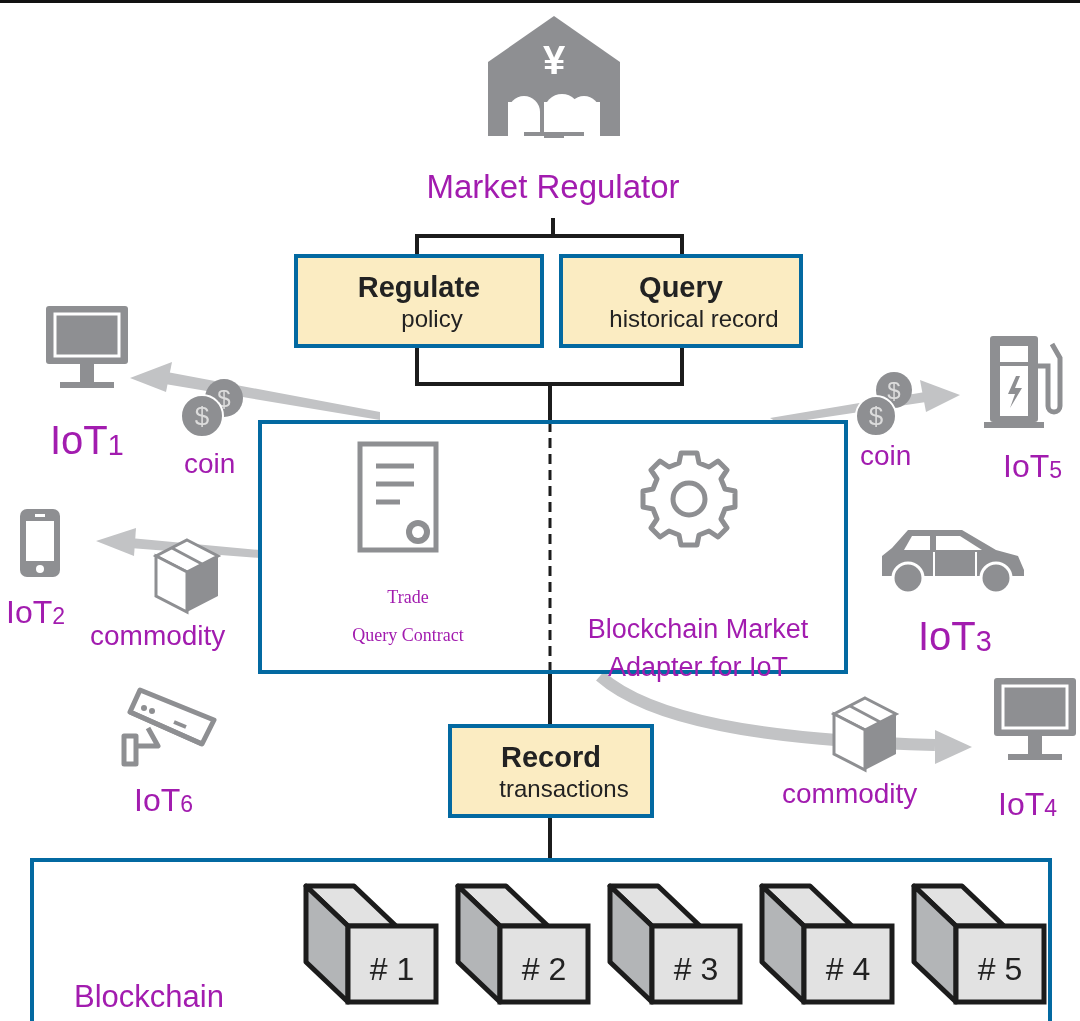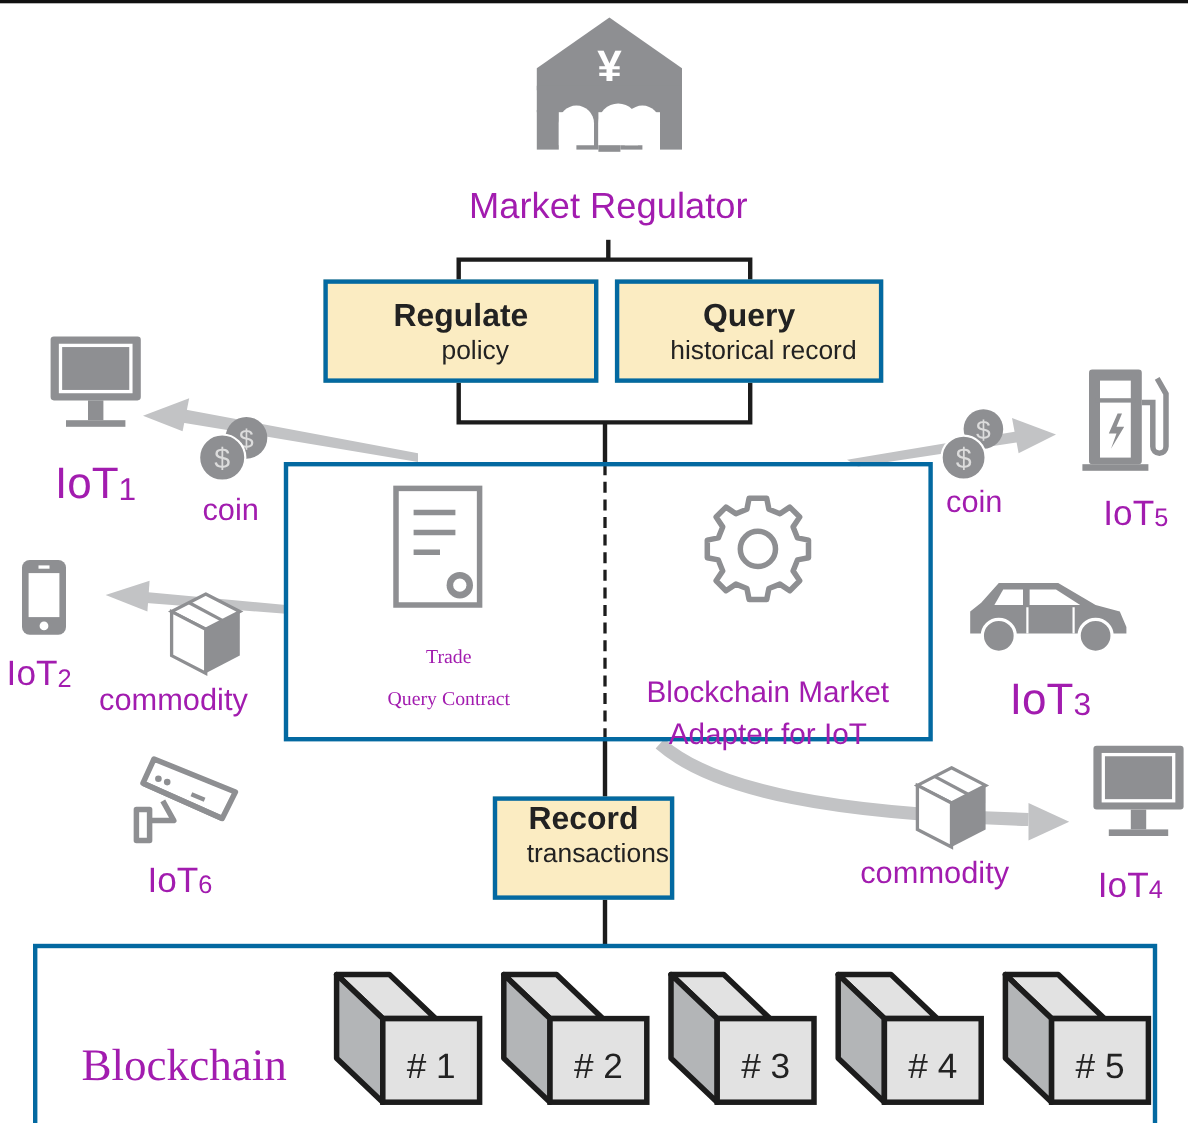--- a/index.html
+++ b/index.html
@@ -98,21 +98,21 @@
       <path d="M-8,-46 L8,-46 L10,-36 L20,-32 L29,-38 L38,-29 L32,-20 L36,-10 L46,-8 L46,8 L36,10 L32,20 L38,29 L29,38 L20,32 L10,36 L8,46 L-8,46 L-10,36 L-20,32 L-29,38 L-38,29 L-32,20 L-36,10 L-46,8 L-46,-8 L-36,-10 L-32,-20 L-38,-29 L-29,-38 L-20,-32 L-10,-36 Z"></path>
       <circle cx="0" cy="0" r="16"></circle>
     </g>
   </svg>
 
   <div class="lbl center" style="left:698px;top:578px;font-size:27px;line-height:38px;margin-top:32px;">
     <div>Blockchain Market</div>
     <div>Adapter for IoT</div>
   </div>
 
-  <div class="box yellow" style="left:448px;top:724px;width:165px;height:94px;">
+  <div class="box yellow" style="left:448px;top:724px;width:206px;height:94px;padding-top:12px;">
     <span class="box-title">Record</span>
     <span class="box-sub">transactions</span>
   </div>
 
   <svg width="90" height="90" viewBox="0 0 90 90" style="position:absolute;left:42px;top:302px;">
     <rect x="4" y="4" width="82" height="58" rx="3" fill="#8e8f92"></rect>
     <rect x="13" y="12" width="64" height="42" fill="#8e8f92" stroke="#ffffff" stroke-width="3"></rect>
     <rect x="38" y="62" width="14" height="18" fill="#8e8f92"></rect>
     <rect x="18" y="80" width="54" height="6" fill="#8e8f92"></rect>
   </svg>
@@ -206,21 +206,21 @@
     <rect x="4" y="4" width="82" height="58" rx="3" fill="#8e8f92"></rect>
     <rect x="13" y="12" width="64" height="42" fill="#8e8f92" stroke="#ffffff" stroke-width="3"></rect>
     <rect x="38" y="62" width="14" height="18" fill="#8e8f92"></rect>
     <rect x="18" y="80" width="54" height="6" fill="#8e8f92"></rect>
   </svg>
   <div class="lbl" style="left:998px;top:786px;font-size:32px;">
     <span>IoT</span><span class="sub">4</span>
   </div>
 
   <div class="box" style="left:30px;top:858px;width:1022px;height:170px;background:transparent;"></div>
-  <div class="lbl" style="left:74px;top:944px;font-size:41px;font-family:Liberation Serif, serif;">Blockchain</div>
+  <div class="lbl" style="left:74px;top:979px;font-size:31px;">Blockchain</div>
 
   <div id="blocks">
       <svg width="140" height="130" viewBox="0 0 140 130" style="position: absolute; left: 302px; top: 880px;">
         <polygon points="4,6 52,6 94,46 46,46" fill="#e2e2e2" stroke="#1c1c1c" stroke-width="5" stroke-linejoin="round"></polygon>
         <polygon points="4,6 46,46 46,122 4,82" fill="#b3b5b7" stroke="#1c1c1c" stroke-width="5" stroke-linejoin="round"></polygon>
         <rect x="46" y="46" width="88" height="76" fill="#e2e2e2" stroke="#1c1c1c" stroke-width="5"></rect>
         <text x="90" y="100" font-size="32" text-anchor="middle" fill="#222222" font-family="Liberation Sans, sans-serif"># 1</text>
       </svg>
       <svg width="140" height="130" viewBox="0 0 140 130" style="position: absolute; left: 454px; top: 880px;">
         <polygon points="4,6 52,6 94,46 46,46" fill="#e2e2e2" stroke="#1c1c1c" stroke-width="5" stroke-linejoin="round"></polygon>

